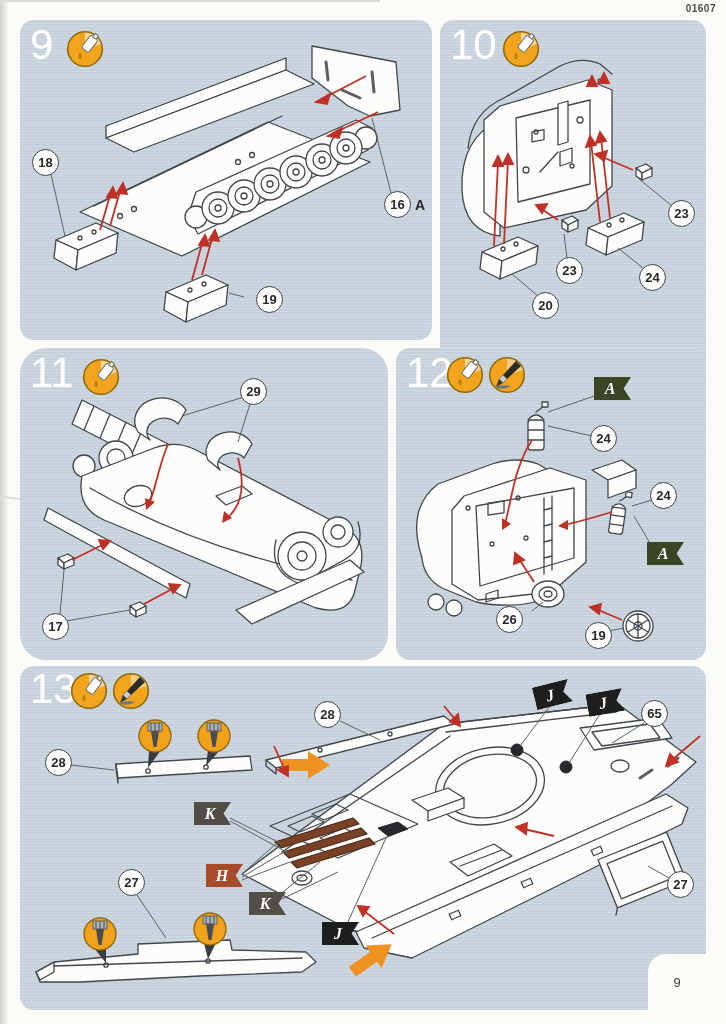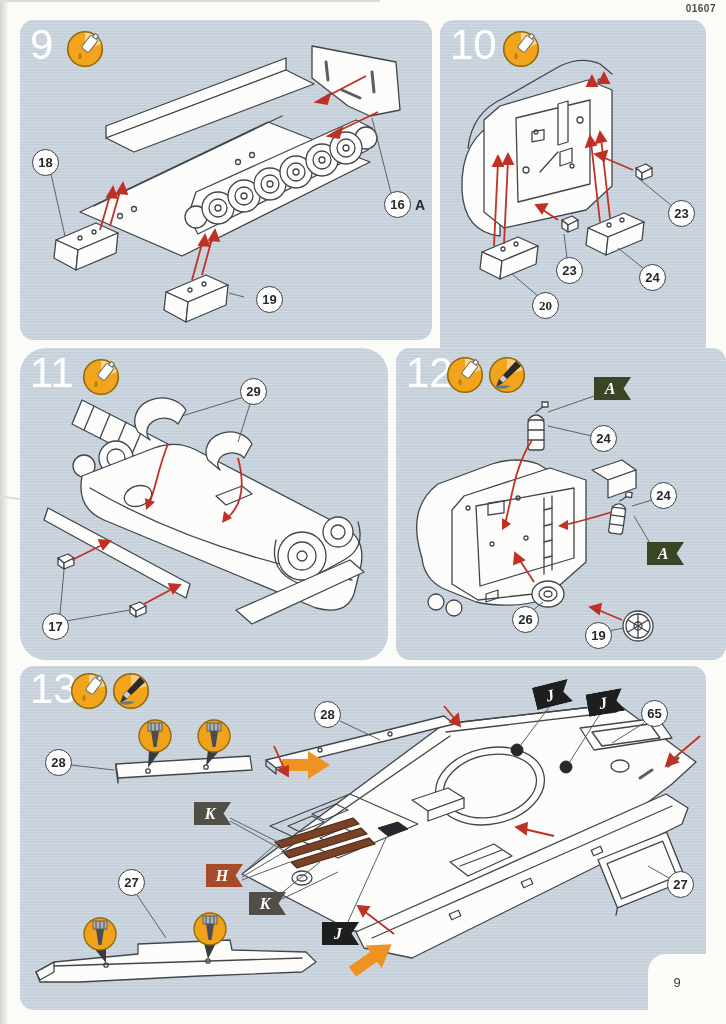--- a/index.html
+++ b/index.html
@@ -221,21 +221,21 @@
           </g>
           <path d="M14,23.5 q-2.6,3.6 0,5.4 q2.6,-1.8 0,-5.4 Z" fill="#e0930a" stroke="#8f6b10" stroke-width=".8"></path>
         </svg>
     </div>
     <div class="callout" style="left:228px;top:180px;">
         <span>23</span>
       </div>
     <div class="callout" style="left:116px;top:237px;">
         <span>23</span>
       </div>
-    <div class="callout" style="left:92px;top:272px;font-family:Liberation Serif, serif;">
+    <div class="callout" style="left:92px;top:272px;">
         <span>20</span>
       </div>
     <div class="callout" style="left:199px;top:244px;">
         <span>24</span>
       </div>
   </div>
 
   <div class="panel" style="left:20px;top:348px;width:368px;height:312px;border-radius:26px;">
     <svg class="art" width="368" height="312" viewBox="0 0 368 312">
       <g fill="#fcfcfb" stroke="#41464b" stroke-width="1.3" stroke-linejoin="round" stroke-linecap="round">
@@ -312,21 +312,21 @@
         </svg>
     </div>
     <div class="callout" style="left:220px;top:30px;">
         <span>29</span>
       </div>
     <div class="callout" style="left:22px;top:265px;">
         <span>17</span>
       </div>
   </div>
 
-  <div class="panel" style="left:396px;top:348px;width:310px;height:312px;padding-left:20px;">
+  <div class="panel" style="left:396px;top:348px;width:310px;height:312px;">
     <svg class="art" width="310" height="312" viewBox="0 0 310 312">
       <g fill="#fcfcfb" stroke="#41464b" stroke-width="1.3" stroke-linejoin="round" stroke-linecap="round">
         <path d="M26,210 Q10,160 42,136 L96,116 Q120,108 142,116 L152,122 L152,250 Q120,262 80,254 L46,240 Q28,230 26,210 Z"></path>
 
         <polygon points="68,148 154,120 190,132 190,214 156,244 82,252 56,236 56,162"></polygon>
         <polygon points="80,158 178,140 178,210 84,238" fill="none"></polygon>
         <line x1="148" y1="150" x2="148" y2="226" fill="none"></line>
         <line x1="156" y1="148" x2="156" y2="222" fill="none"></line>
         <line x1="148" y1="162" x2="156" y2="160" fill="none"></line>
           <line x1="148" y1="178" x2="156" y2="176" fill="none"></line>
@@ -424,21 +424,21 @@
       </div>
     <div class="badge badge-A" style="left:251px;top:194px;">
         <span>A</span>
       </div>
     <div class="callout" style="left:194px;top:77px;">
         <span>24</span>
       </div>
     <div class="callout" style="left:254px;top:134px;">
         <span>24</span>
       </div>
-    <div class="callout" style="left:116px;top:258px;">
+    <div class="callout" style="left:100px;top:258px;">
         <span>26</span>
       </div>
     <div class="callout" style="left:189px;top:274px;">
         <span>19</span>
       </div>
   </div>
 
   <div class="panel" style="left:20px;top:666px;width:686px;height:344px;">
     <svg class="art" width="686" height="344" viewBox="0 0 686 344">
       <g fill="#fcfcfb" stroke="#41464b" stroke-width="1.3" stroke-linejoin="round" stroke-linecap="round">

